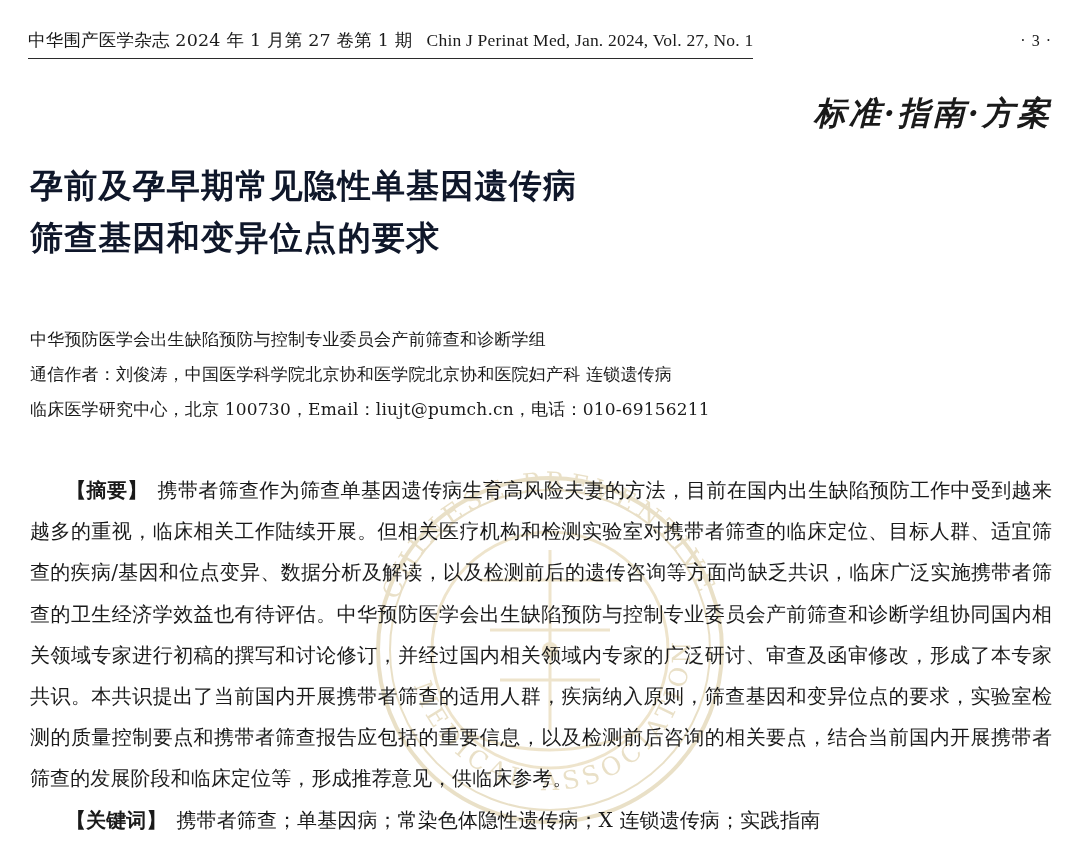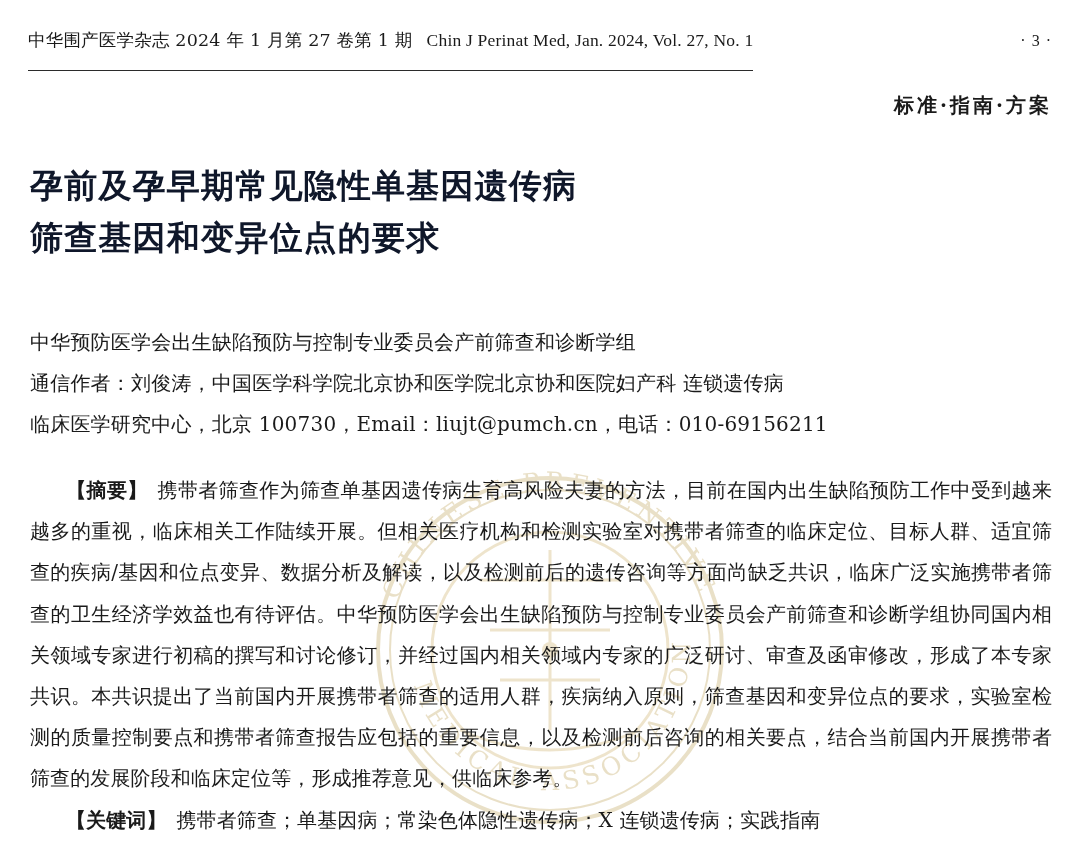--- a/index.html
+++ b/index.html
@@ -44,21 +44,21 @@
   }
   .rh-inner {
     display: flex;
     align-items: baseline;
     justify-content: space-between;
   }
   .rh-left {
     font-size: 17.5px;
     letter-spacing: 0.2px;
     border-bottom: 1.6px solid #2b2b2b;
-    padding-bottom: 18px;
+    padding-bottom: 6px;
     white-space: nowrap;
   }
   .rh-left .cn {
     font-family: "DejaVu Serif", "Liberation Serif", serif;
   }
   .rh-left .en {
     font-family: "Liberation Serif", serif;
     margin-left: 14px;
   }
   .rh-right {
@@ -66,25 +66,26 @@
     letter-spacing: 1px;
     white-space: nowrap;
     padding-bottom: 6px;
   }
 
   
   .section-tag {
     position: absolute;
     right: 28px;
     top: 92px;
-    font-size: 20px;
+    font-size: 32px;
     font-weight: 700;
     letter-spacing: 3px;
     font-family: "DejaVu Serif", "Liberation Serif", serif;
     z-index: 2;
+    font-style: italic;
   }
 
   
   .title-block {
     position: absolute;
     left: 30px;
     top: 160px;
     right: 60px;
     z-index: 2;
   }
@@ -97,21 +98,21 @@
     color: #0f172a;
   }
 
   
   .meta-block {
     position: absolute;
     left: 30px;
     top: 322px;
     right: 100px;
     z-index: 2;
-    font-size: 20px;
+    font-size: 17px;
     line-height: 2.05;
     letter-spacing: 0.2px;
     font-family: "DejaVu Serif", "Liberation Serif", serif;
   }
 
   
   .abstract-block {
     position: absolute;
     left: 30px;
     top: 470px;

